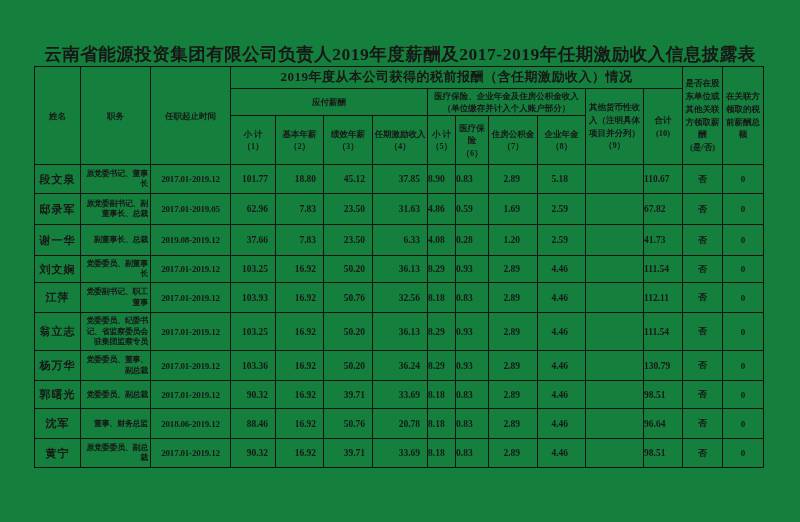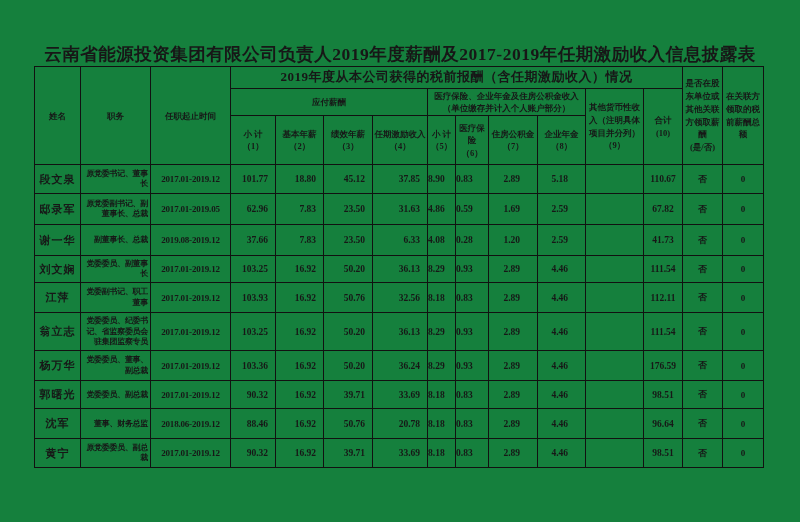--- a/index.html
+++ b/index.html
@@ -50,21 +50,21 @@
   tr.hr2 { height: 27px; }
   tr.hr3 { height: 49px; }
   th.group-title { font-size: 13px; letter-spacing: 0.5px; }
   th.wrap { line-height: 1.5; }
   td { font-size: 9.5px; }
   td.c-name   { text-align: center; font-size: 11px; letter-spacing: 1px; }
   td.c-pos    { text-align: right; font-size: 8px; letter-spacing: -0.3px; line-height: 1.35; padding: 1px 2px; }
   td.c-term   { text-align: center; font-size: 9px; letter-spacing: -0.2px; }
   td.c-num    { text-align: right; padding-right: 7px; }
   td.c-num2   { text-align: right; padding-right: 17px; }
-  td.c-total  { text-align: center; }
+  td.c-total  { }
   td.c-center { text-align: center; font-size: 9px; }
   tbody tr:nth-child(1)  { height: 29px; }
   tbody tr:nth-child(2)  { height: 31px; }
   tbody tr:nth-child(3)  { height: 31px; }
   tbody tr:nth-child(4)  { height: 27px; }
   tbody tr:nth-child(5)  { height: 30px; }
   tbody tr:nth-child(6)  { height: 38px; }
   tbody tr:nth-child(7)  { height: 30px; }
   tbody tr:nth-child(8)  { height: 28px; }
   tbody tr:nth-child(9)  { height: 30px; }
@@ -242,21 +242,21 @@
           <td class="c-term">2017.01-2019.12</td>
           <td class="c-num">103.36</td>
           <td class="c-num">16.92</td>
           <td class="c-num">50.20</td>
           <td class="c-num">36.24</td>
           <td class="c-num2">8.29</td>
           <td class="c-num2">0.93</td>
           <td class="c-num2">2.89</td>
           <td class="c-num2">4.46</td>
           <td class="c-center"></td>
-          <td class="c-total">176.59</td>
+          <td class="c-total">130.79</td>
           <td class="c-center">否</td>
           <td class="c-center">0</td>
         </tr>
         <tr>
           <td class="c-name">郭曙光</td>
           <td class="c-pos">党委委员、副总裁</td>
           <td class="c-term">2017.01-2019.12</td>
           <td class="c-num">90.32</td>
           <td class="c-num">16.92</td>
           <td class="c-num">39.71</td>

